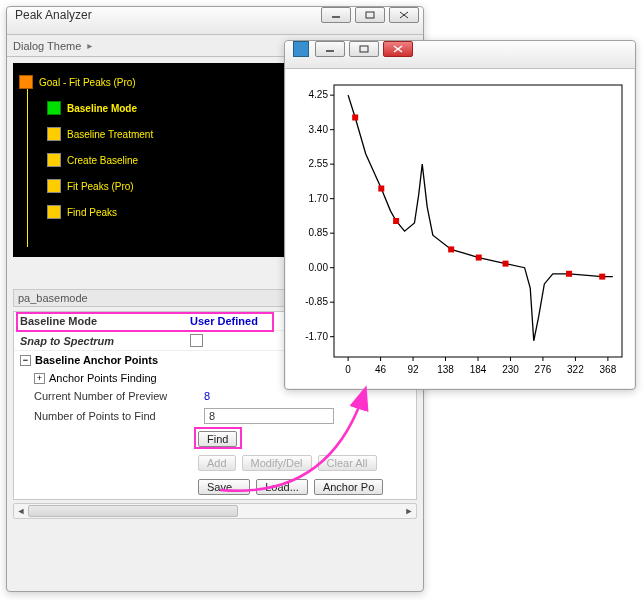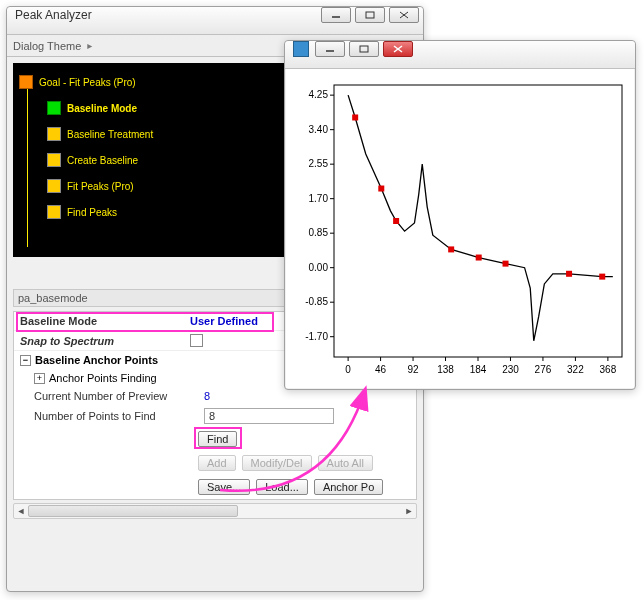--- a/index.html
+++ b/index.html
@@ -324,21 +324,21 @@
         <span class="textfield">8</span>
       </div>
 
       <div class="btnrow" style="position:relative;">
         <div class="btn small">Find</div>
         <div class="highlight-box" style="left:166px;top:0;width:48px;height:22px;"></div>
       </div>
       <div class="btnrow">
         <div class="btn small" style="color:#aaa;border-color:#ccc;">Add</div>
         <div class="btn small" style="color:#aaa;border-color:#ccc;">Modify/Del</div>
-        <div class="btn small" style="color:#aaa;border-color:#ccc;">Auto All</div>
+        <div class="btn small" style="color:#aaa;border-color:#ccc;">Clear All</div>
       </div>
       <div class="btnrow">
         <div class="btn small">Save...</div>
         <div class="btn small">Load...</div>
         <div class="btn small">Anchor Po</div>
       </div>
     </div>
   </div>
 
   <div class="scrollbar-h">

